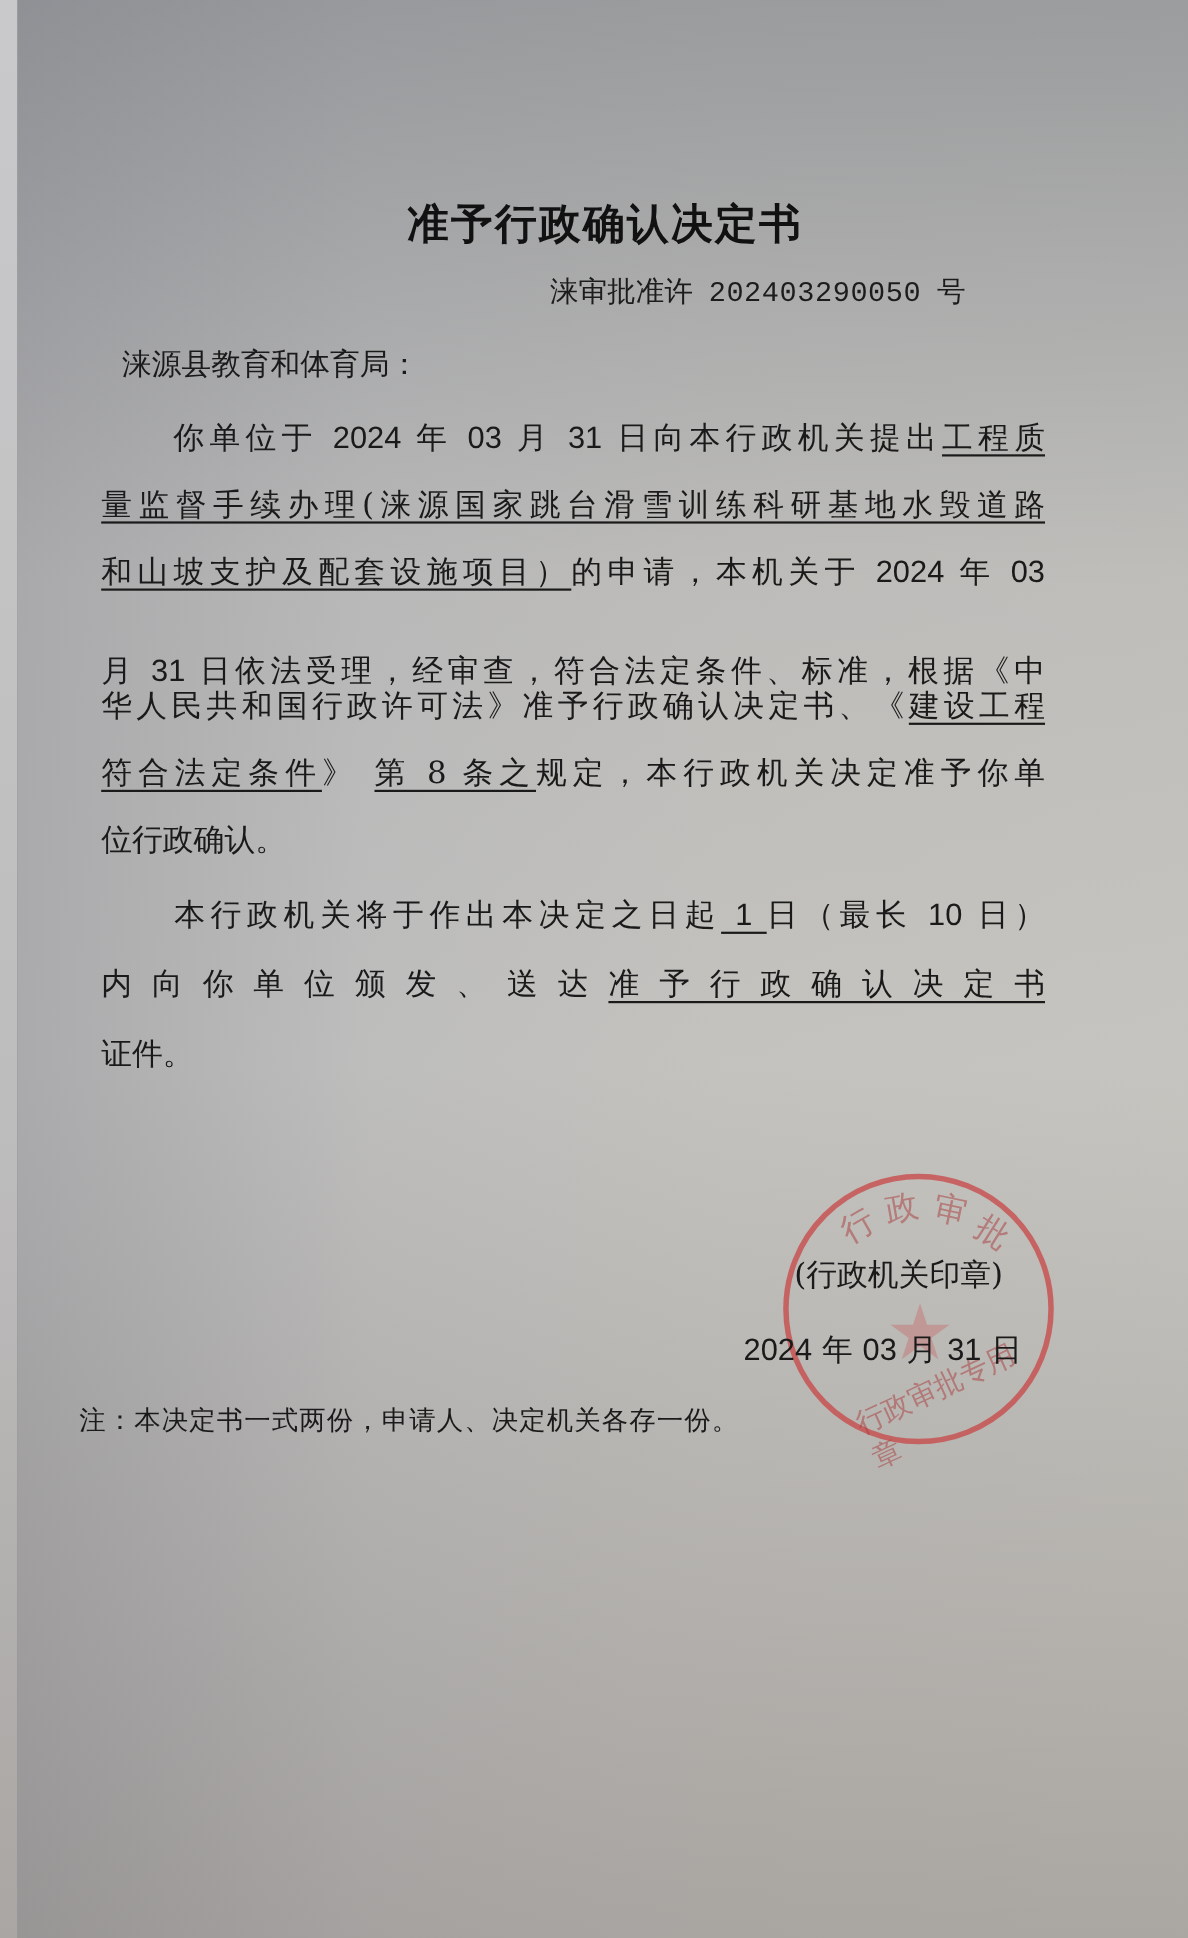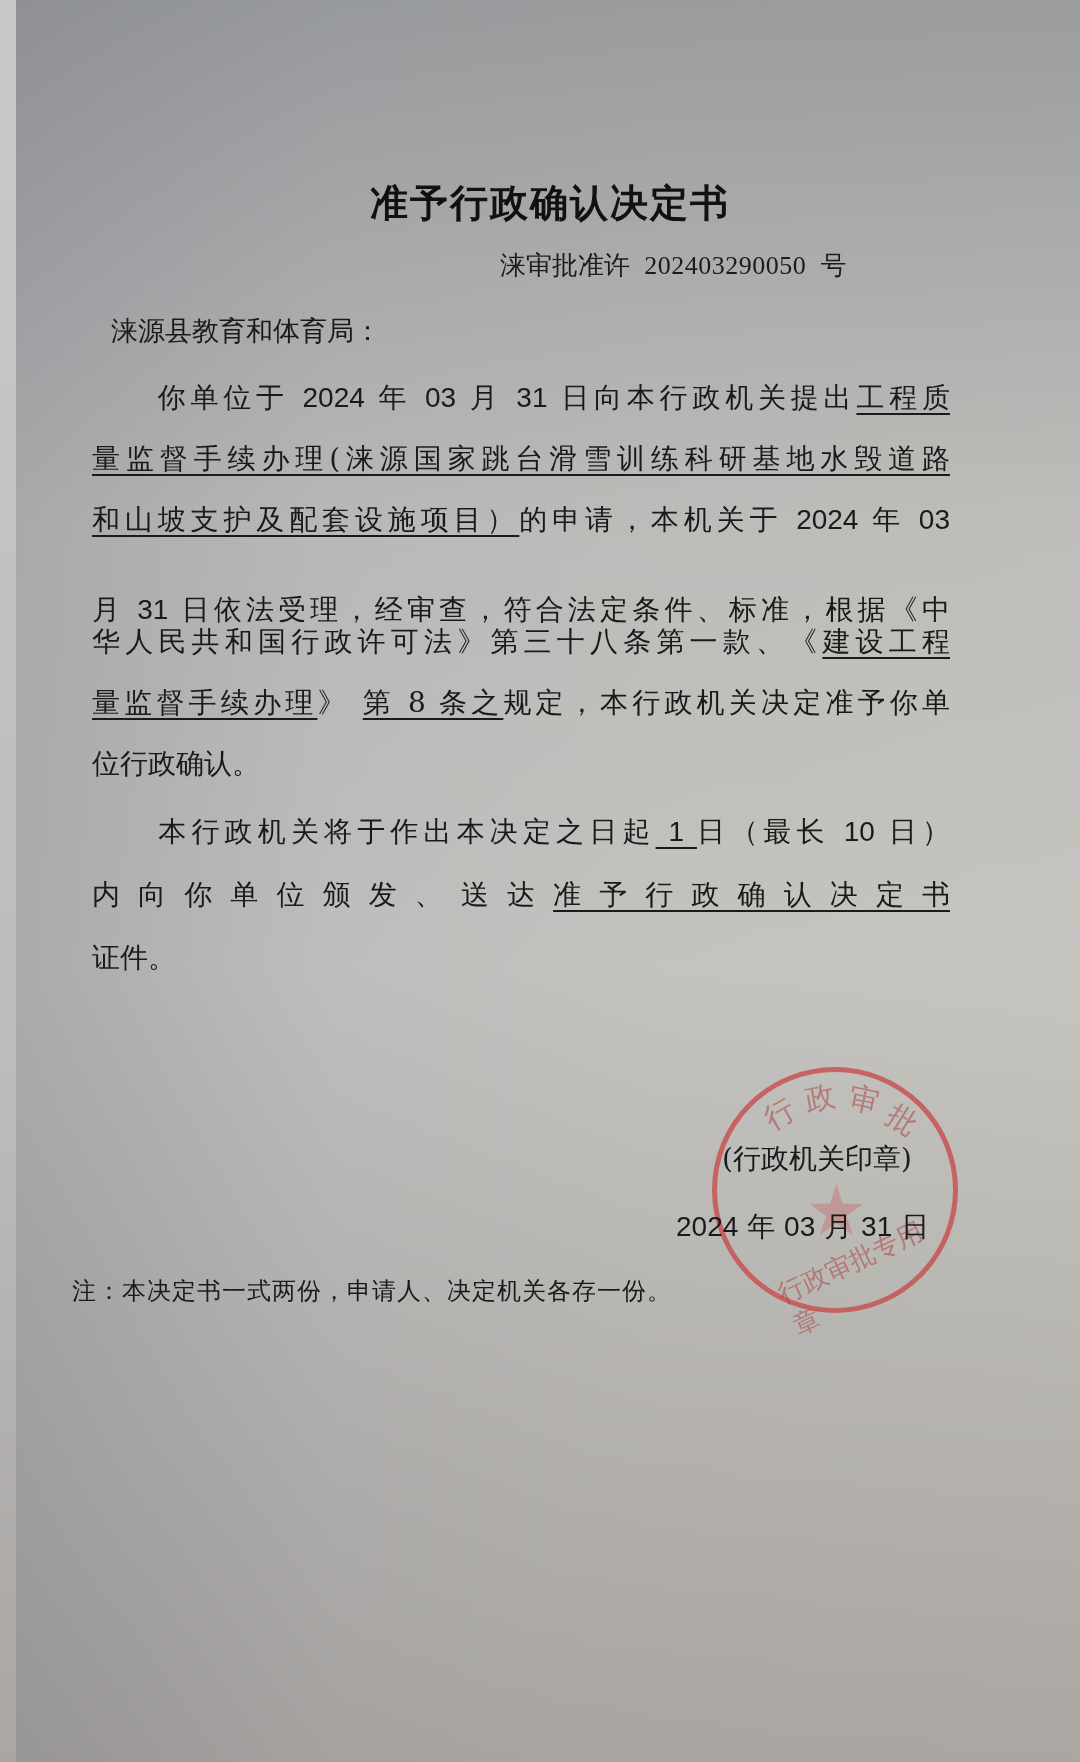--- a/index.html
+++ b/index.html
@@ -24,21 +24,21 @@
     position:absolute; left:0; width:1080px; top:178px; text-align:center;
     font-family:"DejaVu Sans","Liberation Sans",sans-serif;
     font-size:38px; font-weight:bold; letter-spacing:2px; color:#111;
     padding-left:0;
   }
   .title span { display:inline-block; margin-left:20px; }
   .docno {
     position:absolute; top:248px; left:500px; font-size:26px; color:#1c1c1c;
     white-space:nowrap;
   }
-  .docno .num { margin:0 6px 0 6px; font-family:Liberation Serif, serif; letter-spacing:0.5px;}
+  .docno .num { margin:0 6px 0 6px; font-family:Liberation Mono, monospace; letter-spacing:0.5px;}
   .addressee {
     position:absolute; top:313px; left:111px; font-size:27px; white-space:nowrap;
   }
   .line {
     position:absolute; left:92px; width:858px; font-size:28px; white-space:nowrap;
     height:40px; line-height:52px;
   }
   .line.just { text-align:justify; text-align-last:justify; }
   .u { text-decoration:underline; text-decoration-thickness:2px; text-underline-offset:6px; }
   .num { font-family:"Liberation Sans","DejaVu Sans",sans-serif; }
@@ -80,22 +80,22 @@
   <span>号</span>
 </div>
 
 <div class="addressee">涞源县教育和体育局：</div>
 
 <div id="body-lines">
     <div class="line just" style="top: 372px;"><span>　　你单位于 </span><span class="num">2024</span><span> 年 </span><span class="num">03</span><span> 月 </span><span class="num">31</span><span> 日向本行政机关提出</span><span class="u">工程质</span></div>
     <div class="line just" style="top: 433px;"><span class="u">量监督手续办理(涞源国家跳台滑雪训练科研基地水毁道路</span></div>
     <div class="line just" style="top: 494px;"><span class="u">和山坡支护及配套设施项目）</span><span>的申请，本机关于 </span><span class="num">2024</span><span> 年 </span><span class="num">03</span></div>
     <div class="line just" style="top: 584px;"><span>月 </span><span class="num">31</span><span> 日依法受理，经审查，符合法定条件、标准，根据《中</span></div>
-    <div class="line just" style="top: 616px;"><span>华人民共和国行政许可法》第三十八条第一款、《</span><span class="u">建设工程</span></div>
-    <div class="line just" style="top: 677px;"><span class="u">量监督手续办理</span><span>》 </span><span class="u">第 8 条之</span><span>规定，本行政机关决定准予你单</span></div>
+    <div class="line just" style="top: 616px;"><span>华人民共和国行政许可法》准予行政确认决定书、《</span><span class="u">建设工程</span></div>
+    <div class="line just" style="top: 677px;"><span class="u">符合法定条件</span><span>》 </span><span class="u">第 8 条之</span><span>规定，本行政机关决定准予你单</span></div>
     <div class="line" style="top: 738px;"><span>位行政确认。</span></div>
   </div>
 <div id="para2-lines">
     <div class="line just" style="top: 806px;"><span>　　本行政机关将于作出本决定之日起</span><span class="u num"> 1 </span><span>日（最长 </span><span class="num">10</span><span> 日）</span></div>
     <div class="line just" style="top: 869px;"><span>内 向 你 单 位 颁 发 、 送 达 </span><span class="u"> 准 予 行 政 确 认 决 定 书</span></div>
     <div class="line" style="top: 932px;"><span>证件。</span></div>
   </div>
 
 <div class="seal">
   <div class="seal-text" style="left:48px;top:22px;transform:rotate(-30deg);">行</div>

